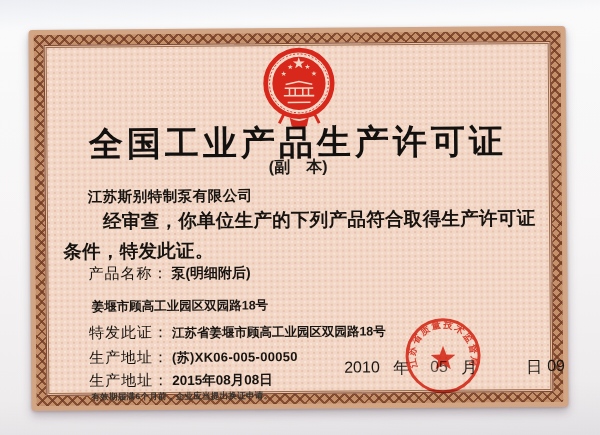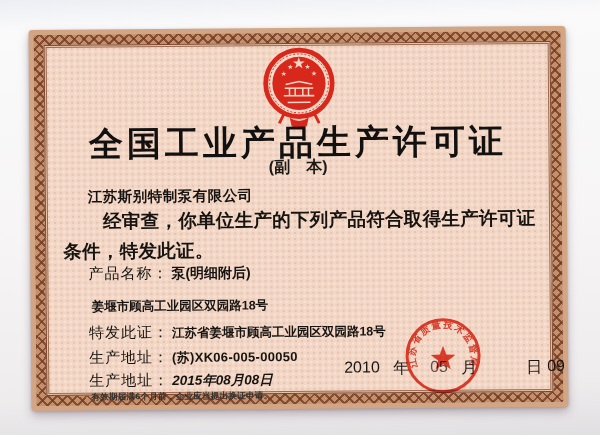--- a/index.html
+++ b/index.html
@@ -49,21 +49,21 @@
   .company{left:58px;top:158px;font-size:14.5px;font-weight:600;letter-spacing:.5px;}
   .stmt1{left:73px;top:179px;font-size:18.5px;font-weight:700;letter-spacing:.3px;}
   .stmt2{left:33px;top:209px;font-size:18.5px;font-weight:700;letter-spacing:.3px;}
   .field-row{display:flex;align-items:baseline;left:58px;}
   .field-label{font-size:15px;font-weight:400;letter-spacing:1px;white-space:pre;}
   .field-value{font-weight:700;margin-left:3px;white-space:pre;}
   .row-product{top:235px;} .row-product .field-value{font-size:14px;}
   .row-addr{top:269px;}    .row-addr .field-value{font-size:12.5px;}
   .row-prod-addr{top:294px;} .row-prod-addr .field-value{font-size:12.5px;}
   .row-certno{top:319px;}  .row-certno .field-value{font-size:13px;letter-spacing:.3px;}
-  .row-valid{top:342px;}   .row-valid .field-value{font-size:13.5px;font-style:italic;}
+  .row-valid{top:342px;}   .row-valid .field-value{font-size:13.5px;}
   .footnote{left:60px;top:362px;font-size:8.5px;font-weight:700;color:#33302d;letter-spacing:.3px;}
   .date-part{position:absolute;top:331px;font-size:16px;font-weight:400;color:#1a1715;}
   .d-year{left:313px;} .d-yu{left:362px;} .d-month{left:399px;opacity:.7;}
   .d-mu{left:430px;} .d-day{left:468px;margin-left:48px;} .d-du{left:495px;}
   .seal{left:372px;top:289px;width:80px;height:80px;opacity:.9;mix-blend-mode:multiply;}
   .em-fill{fill:var(--emblem-red,#d8271b);}
   .em-stroke{stroke:var(--emblem-red,#d8271b);fill:none;}
   .em-bg{fill:var(--certificate-pink,#f2d7c6);}
   .em-bg-stroke{stroke:var(--certificate-pink,#f2d7c6);fill:none;}
   .seal-stroke{stroke:var(--seal-red,#e03220);fill:none;}

